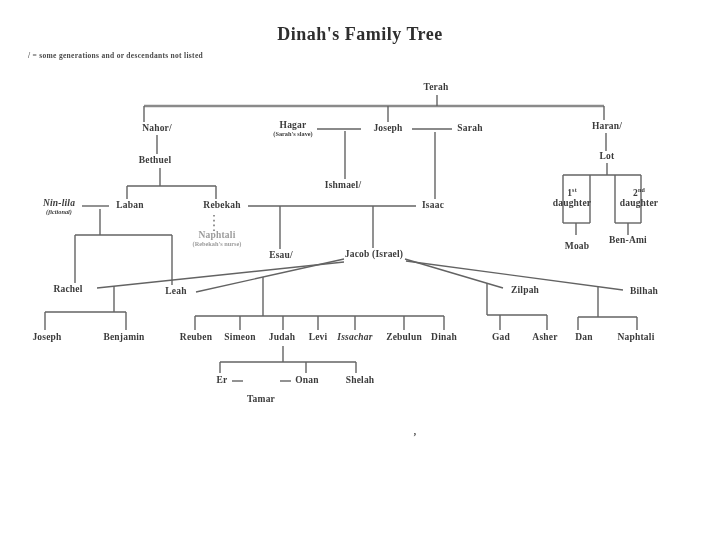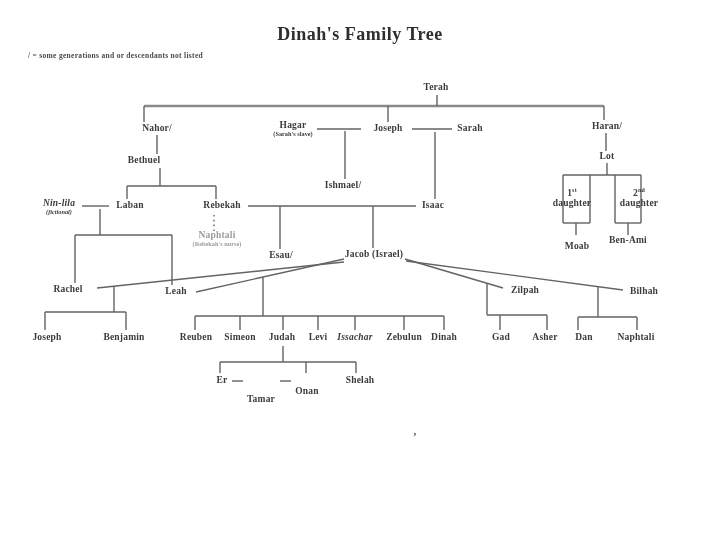--- a/index.html
+++ b/index.html
@@ -105,21 +105,21 @@
       <line x1="280" y1="381" x2="291" y2="381" class="solid"></line>
       <line x1="214" y1="215" x2="214" y2="232" class="dotted"></line>
     </svg>
   <div id="nodes">
       <div class="node" style="left: 436px; top: 88px;"><span>Terah</span></div>
       <div class="node" style="left: 157px; top: 129px;"><span>Nahor/</span></div>
       <div class="node" style="left: 293px; top: 130px;"><span>Hagar</span><span class="sub">(Sarah's  slave)</span></div>
       <div class="node" style="left: 388px; top: 129px;"><span>Joseph</span></div>
       <div class="node" style="left: 470px; top: 129px;"><span>Sarah</span></div>
       <div class="node" style="left: 607px; top: 127px;"><span>Haran/</span></div>
-      <div class="node" style="left: 144px; top: 161px; text-align: center;"><span>Bethuel</span></div>
+      <div class="node" style="left: 155px; top: 161px; text-align: center;"><span>Bethuel</span></div>
       <div class="node" style="left: 607px; top: 157px;"><span>Lot</span></div>
       <div class="node" style="left: 343px; top: 186px;"><span>Ishmael/</span></div>
       <div class="node" style="left: 572px; top: 199px;"><span>1</span><sup>st</sup><br><span>daughter</span></div>
       <div class="node" style="left: 639px; top: 199px;"><span>2</span><sup>nd</sup><br><span>daughter</span></div>
       <div class="node" style="left: 59px; top: 208px; font-style: italic;"><span>Nin-lila</span><span class="sub">(fictional)</span></div>
       <div class="node" style="left: 130px; top: 206px;"><span>Laban</span></div>
       <div class="node" style="left: 222px; top: 206px;"><span>Rebekah</span></div>
       <div class="node" style="left: 433px; top: 206px;"><span>Isaac</span></div>
       <div class="node muted" style="left: 217px; top: 240px;"><span>Naphtali</span><span class="sub">(Rebekah's nurse)</span></div>
       <div class="node" style="left: 577px; top: 247px;"><span>Moab</span></div>
@@ -138,17 +138,17 @@
       <div class="node" style="left: 318px; top: 338px;"><span>Levi</span></div>
       <div class="node" style="left: 355px; top: 338px; font-style: italic;"><span>Issachar</span></div>
       <div class="node" style="left: 404px; top: 338px;"><span>Zebulun</span></div>
       <div class="node" style="left: 444px; top: 338px;"><span>Dinah</span></div>
       <div class="node" style="left: 501px; top: 338px;"><span>Gad</span></div>
       <div class="node" style="left: 545px; top: 338px;"><span>Asher</span></div>
       <div class="node" style="left: 584px; top: 338px;"><span>Dan</span></div>
       <div class="node" style="left: 636px; top: 338px;"><span>Naphtali</span></div>
       <div class="node" style="left: 222px; top: 381px;"><span>Er</span></div>
       <div class="node" style="left: 261px; top: 381px; margin-top: 19px;"><span>Tamar</span></div>
-      <div class="node" style="left: 307px; top: 381px; margin-top: 11px;"><span>Onan</span></div>
+      <div class="node" style="left: 307px; top: 381px;"><span>Onan</span></div>
       <div class="node" style="left: 360px; top: 381px;"><span>Shelah</span></div>
       <div class="node" style="left: 415px; top: 438px;"><span>’</span></div>
     </div>
 </div>
 
 </body></html>

